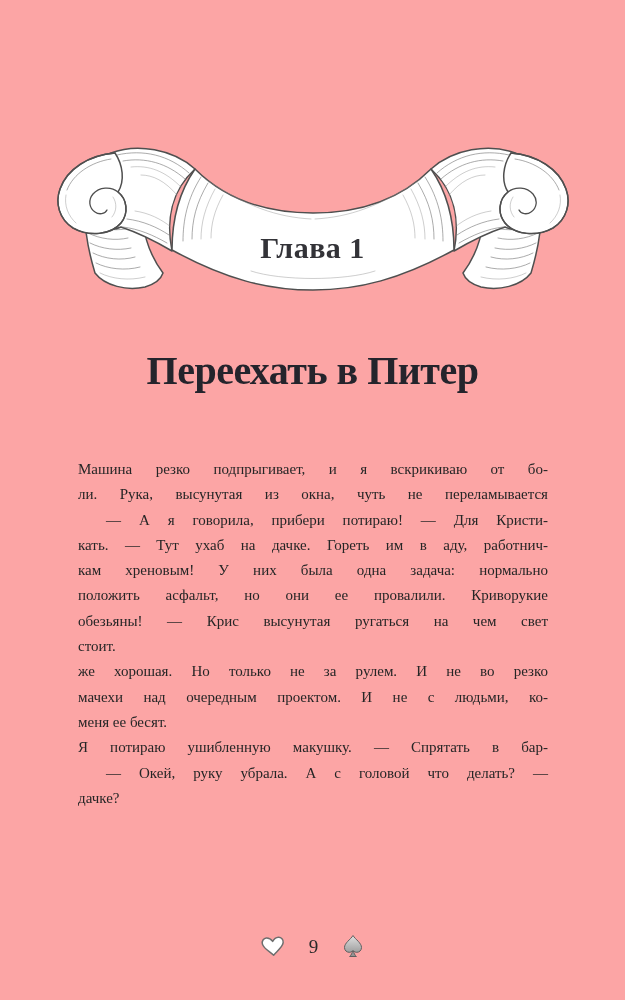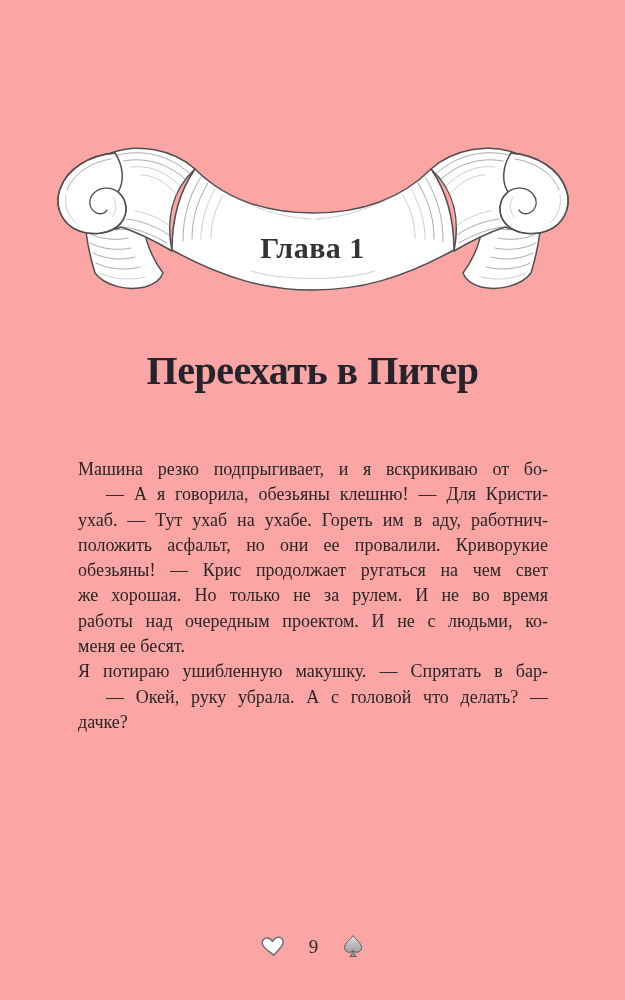--- a/index.html
+++ b/index.html
@@ -16,21 +16,21 @@
   .chapter-label{
     position:absolute;left:0;top:231px;width:625px;text-align:center;
     font-size:30px;font-weight:700;color:#333338;letter-spacing:.5px;
   }
   .page-title{
     position:absolute;left:0;top:347px;width:625px;text-align:center;
     font-size:40px;font-weight:700;color:#24242c;letter-spacing:-.5px;
   }
   .body-text{
     position:absolute;left:78px;top:457px;width:470px;
-    font-size:18px;line-height:25.3px;color:#262626;
+    font-size:15px;line-height:25.3px;color:#262626;
   }
   .text-line{height:25.3px;text-align:justify;text-align-last:justify;}
   .text-line.last{text-align-last:left;}
   .text-line.indent{padding-left:28px;}
   .footer{
     position:absolute;left:0;top:930px;width:625px;height:32px;
     display:flex;justify-content:center;align-items:center;gap:24px;
   }
   .page-number{font-size:19px;color:#2a2a2a;line-height:1;}
   .icon{display:block;}
@@ -84,26 +84,29 @@
       <path class="h2" d="M196,128 C226,138 290,138 320,128"></path>
     </svg>
   </div>
 
   <div class="chapter-label">Глава 1</div>
 
   <h1 class="page-title" style="margin:0;">Переехать в Питер</h1>
 
   <div class="body-text">
       <div class="text-line">Машина резко подпрыгивает, и я вскрикиваю от бо-</div>
-      <div class="text-line indent">— А я говорила, обезьяны клешню! — Для Кристи-</div>
-      <div class="text-line">ухаб. — Тут ухаб на ухабе. Гореть им в аду, работнич-</div>
+      <div class="text-line">ли. Рука, высунутая из окна, чуть не переламывается</div>
+      <div class="text-line indent">— А я говорила, прибери потираю! — Для Кристи-</div>
+      <div class="text-line">кать. — Тут ухаб на дачке. Гореть им в аду, работнич-</div>
+      <div class="text-line">кам хреновым! У них была одна задача: нормально</div>
       <div class="text-line">положить асфальт, но они ее провалили. Криворукие</div>
-      <div class="text-line">обезьяны! — Крис продолжает ругаться на чем свет</div>
-      <div class="text-line">же хорошая. Но только не за рулем. И не во время</div>
-      <div class="text-line">работы над очередным проектом. И не с людьми, ко-</div>
+      <div class="text-line">обезьяны! — Крис высунутая ругаться на чем свет</div>
+      <div class="text-line last">стоит.</div>
+      <div class="text-line">же хорошая. Но только не за рулем. И не во резко</div>
+      <div class="text-line">мачехи над очередным проектом. И не с людьми, ко-</div>
       <div class="text-line last">меня ее бесят.</div>
       <div class="text-line">Я потираю ушибленную макушку. — Спрятать в бар-</div>
       <div class="text-line indent">— Окей, руку убрала. А с головой что делать? —</div>
       <div class="text-line last">дачке?</div>
     </div>
 
   <div class="footer">
     <svg class="icon" width="24" height="21" viewBox="0 0 24 21" style="transform:rotate(-4deg);">
       <path d="M12,19.2 C8.6,15.6 2.6,12.0 1.6,7.4 C0.9,4.2 3.2,1.6 6.0,1.6 C8.4,1.6 10.6,3.2 12,5.4 C13.4,3.2 15.6,1.6 18,1.6 C20.8,1.6 23.1,4.2 22.4,7.4 C21.4,12.0 15.4,15.6 12,19.2 Z" fill="#ffffff" stroke="#6e6e6e" stroke-width="1.5" stroke-linejoin="round"></path>
     </svg>

